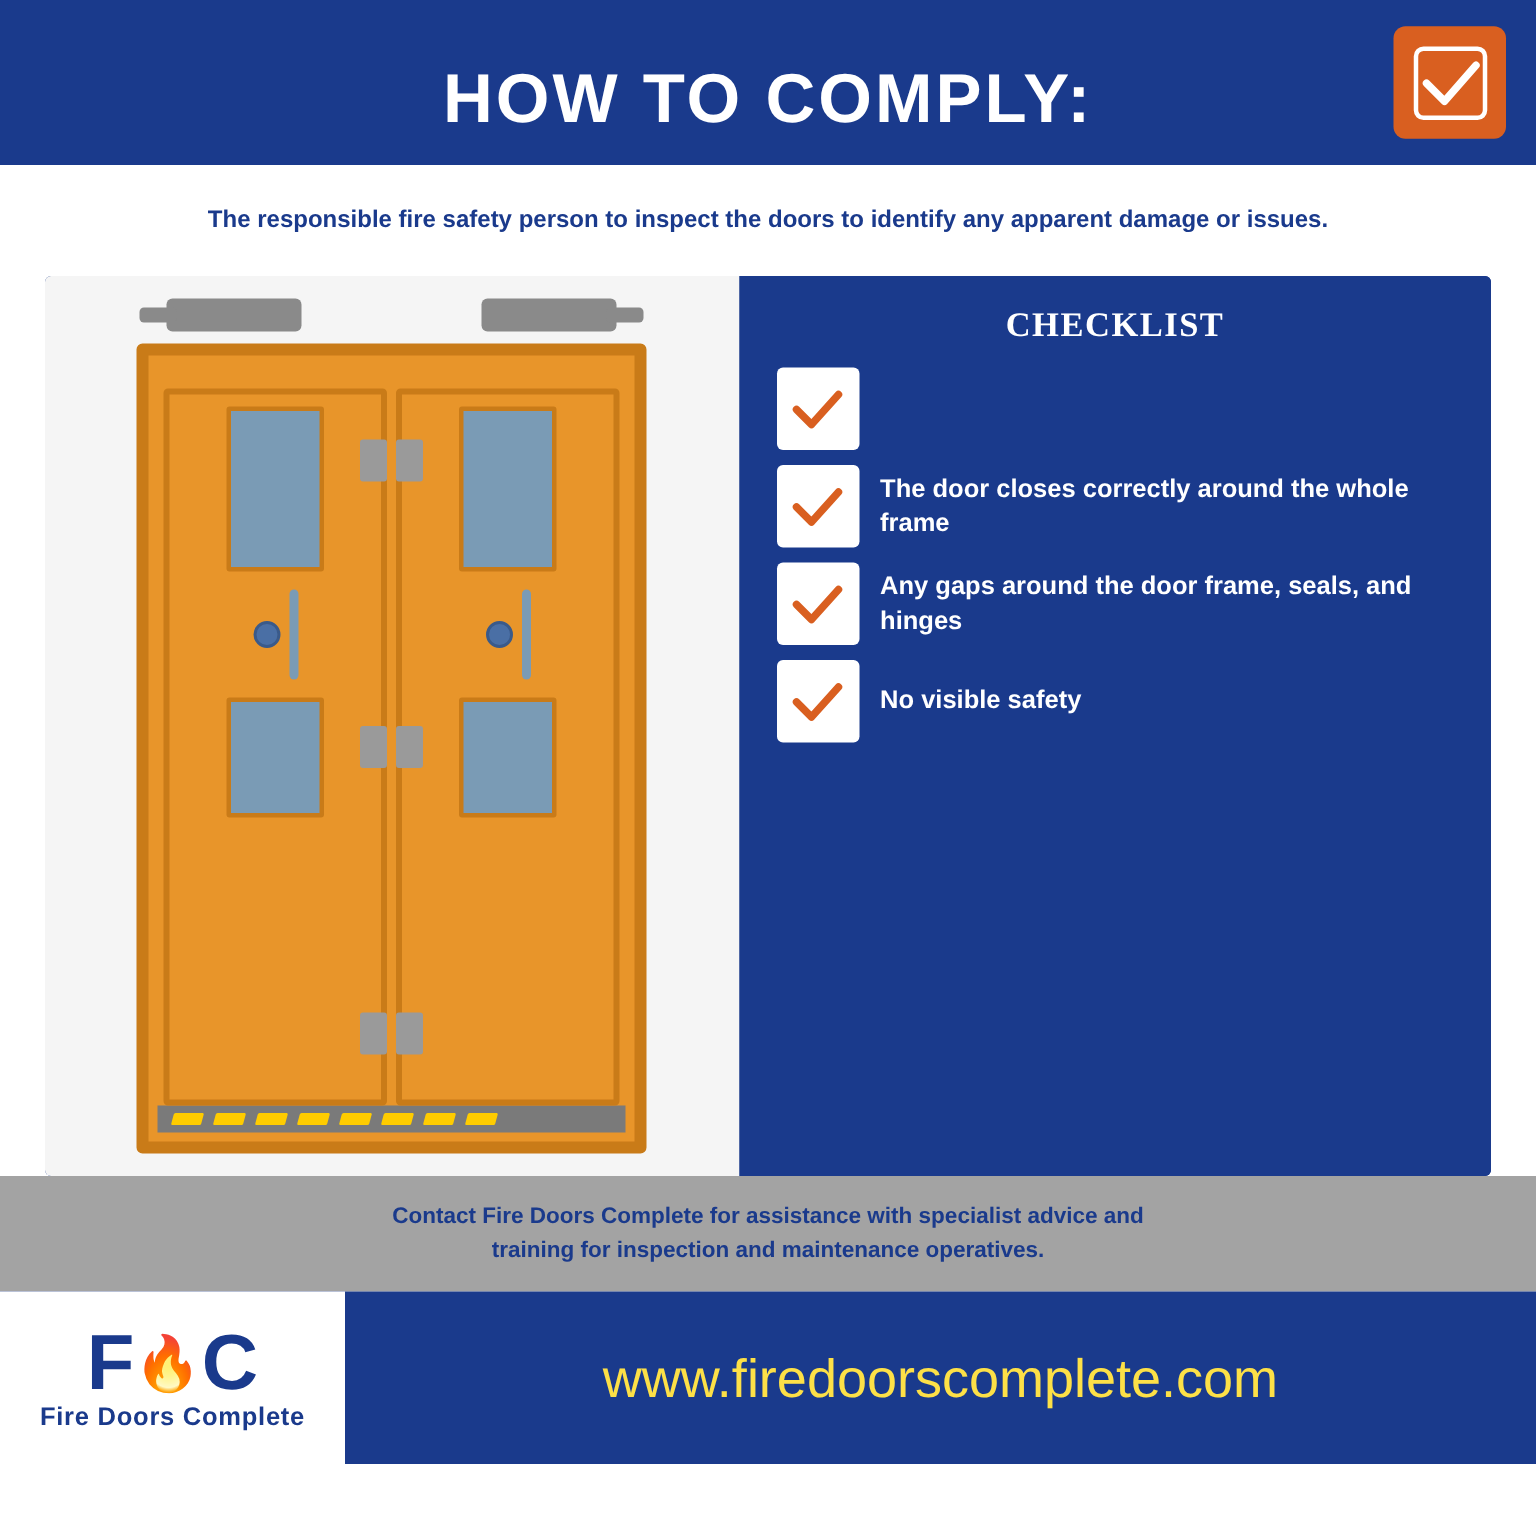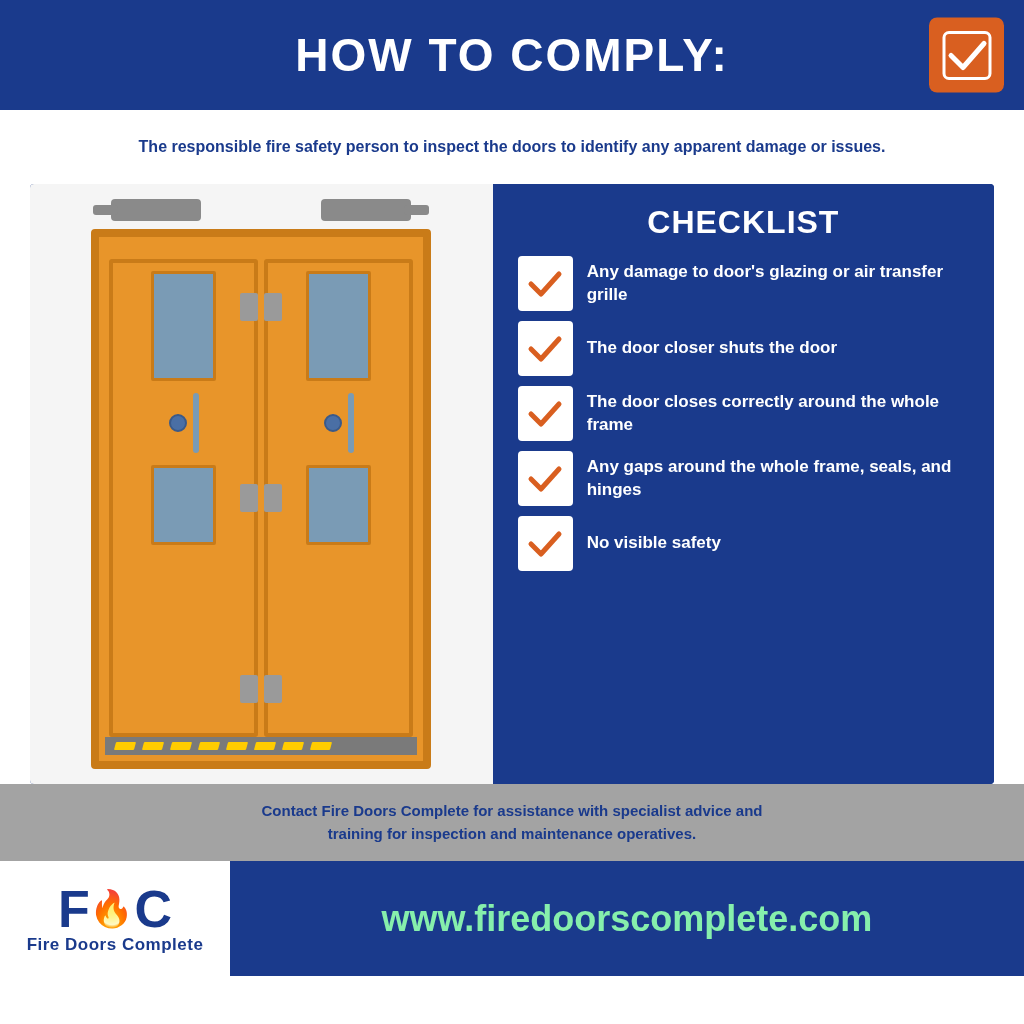--- a/index.html
+++ b/index.html
@@ -8,21 +8,21 @@
       height: 1024px;
       font-family: Arial, sans-serif;
       background: #ffffff;
       overflow: hidden;
     }
 
     
     .header {
       background: #1a3a8c;
       display: flex;
-      align-items: center;
+      align-items: flex-end;
       justify-content: center;
       padding: 18px 8px;
       position: relative;
       height: 110px;
     }
     .header-title {
       color: #ffffff;
       font-size: 46px;
       font-weight: 900;
       letter-spacing: 2px;
@@ -216,25 +216,26 @@
     
     .checklist-section {
       flex: 0 0 52%;
       background: #1a3a8c;
       padding: 20px 25px;
       display: flex;
       flex-direction: column;
     }
     .checklist-title {
       color: #ffffff;
-      font-size: 32px;
+      font-size: 23px;
       font-weight: 900;
       text-align: center;
       margin-bottom: 15px;
       letter-spacing: 1px;
+      font-family: Liberation Serif, serif;
     }
     .checklist-items {
       display: flex;
       flex-direction: column;
       gap: 10px;
     }
     .checklist-item {
       display: flex;
       align-items: center;
       gap: 14px;
@@ -312,23 +313,23 @@
       font-weight: 700;
       letter-spacing: 0.5px;
     }
     .website-section {
       flex: 1;
       display: flex;
       align-items: center;
       justify-content: center;
     }
     .website-text {
-      color: #86efac;
+      color: #fde047;
       font-size: 36px;
-      font-weight: 700;
+      font-weight: 400;
     }
   </style>
 </head>
 <body>
 
 <div class="header">
   <h1 class="header-title">HOW TO COMPLY:</h1>
   <div class="header-icon-box">
     <svg viewBox="0 0 50 50" fill="none" xmlns="http://www.w3.org/2000/svg">
       <rect x="2" y="2" width="46" height="46" rx="5" stroke="white" stroke-width="3" fill="none"></rect>
@@ -395,48 +396,39 @@
   <div class="checklist-section">
     <h2 class="checklist-title">CHECKLIST</h2>
     <div class="checklist-items">
 
       <div class="checklist-item">
         <div class="check-box">
           <svg class="check-icon" viewBox="0 0 36 36" fill="none" xmlns="http://www.w3.org/2000/svg">
             <polyline points="4,18 14,28 32,8" stroke="#d95f20" stroke-width="5" stroke-linecap="round" stroke-linejoin="round" fill="none"></polyline>
           </svg>
         </div>
-        <span class="check-label">Any damage to door's glazing or air transfer grille</span>
-      </div>
+      </div>
+
 
       <div class="checklist-item">
         <div class="check-box">
           <svg class="check-icon" viewBox="0 0 36 36" fill="none" xmlns="http://www.w3.org/2000/svg">
             <polyline points="4,18 14,28 32,8" stroke="#d95f20" stroke-width="5" stroke-linecap="round" stroke-linejoin="round" fill="none"></polyline>
           </svg>
         </div>
-        <span class="check-label">The door closer shuts the door</span>
+        <span class="check-label">The door closes correctly around the whole frame</span>
       </div>
 
       <div class="checklist-item">
         <div class="check-box">
           <svg class="check-icon" viewBox="0 0 36 36" fill="none" xmlns="http://www.w3.org/2000/svg">
             <polyline points="4,18 14,28 32,8" stroke="#d95f20" stroke-width="5" stroke-linecap="round" stroke-linejoin="round" fill="none"></polyline>
           </svg>
         </div>
-        <span class="check-label">The door closes correctly around the whole frame</span>
-      </div>
-
-      <div class="checklist-item">
-        <div class="check-box">
-          <svg class="check-icon" viewBox="0 0 36 36" fill="none" xmlns="http://www.w3.org/2000/svg">
-            <polyline points="4,18 14,28 32,8" stroke="#d95f20" stroke-width="5" stroke-linecap="round" stroke-linejoin="round" fill="none"></polyline>
-          </svg>
-        </div>
-        <span class="check-label">Any gaps around the whole frame, seals, and hinges</span>
+        <span class="check-label">Any gaps around the door frame, seals, and hinges</span>
       </div>
 
       <div class="checklist-item">
         <div class="check-box">
           <svg class="check-icon" viewBox="0 0 36 36" fill="none" xmlns="http://www.w3.org/2000/svg">
             <polyline points="4,18 14,28 32,8" stroke="#d95f20" stroke-width="5" stroke-linecap="round" stroke-linejoin="round" fill="none"></polyline>
           </svg>
         </div>
         <span class="check-label">No visible safety</span>
       </div>

